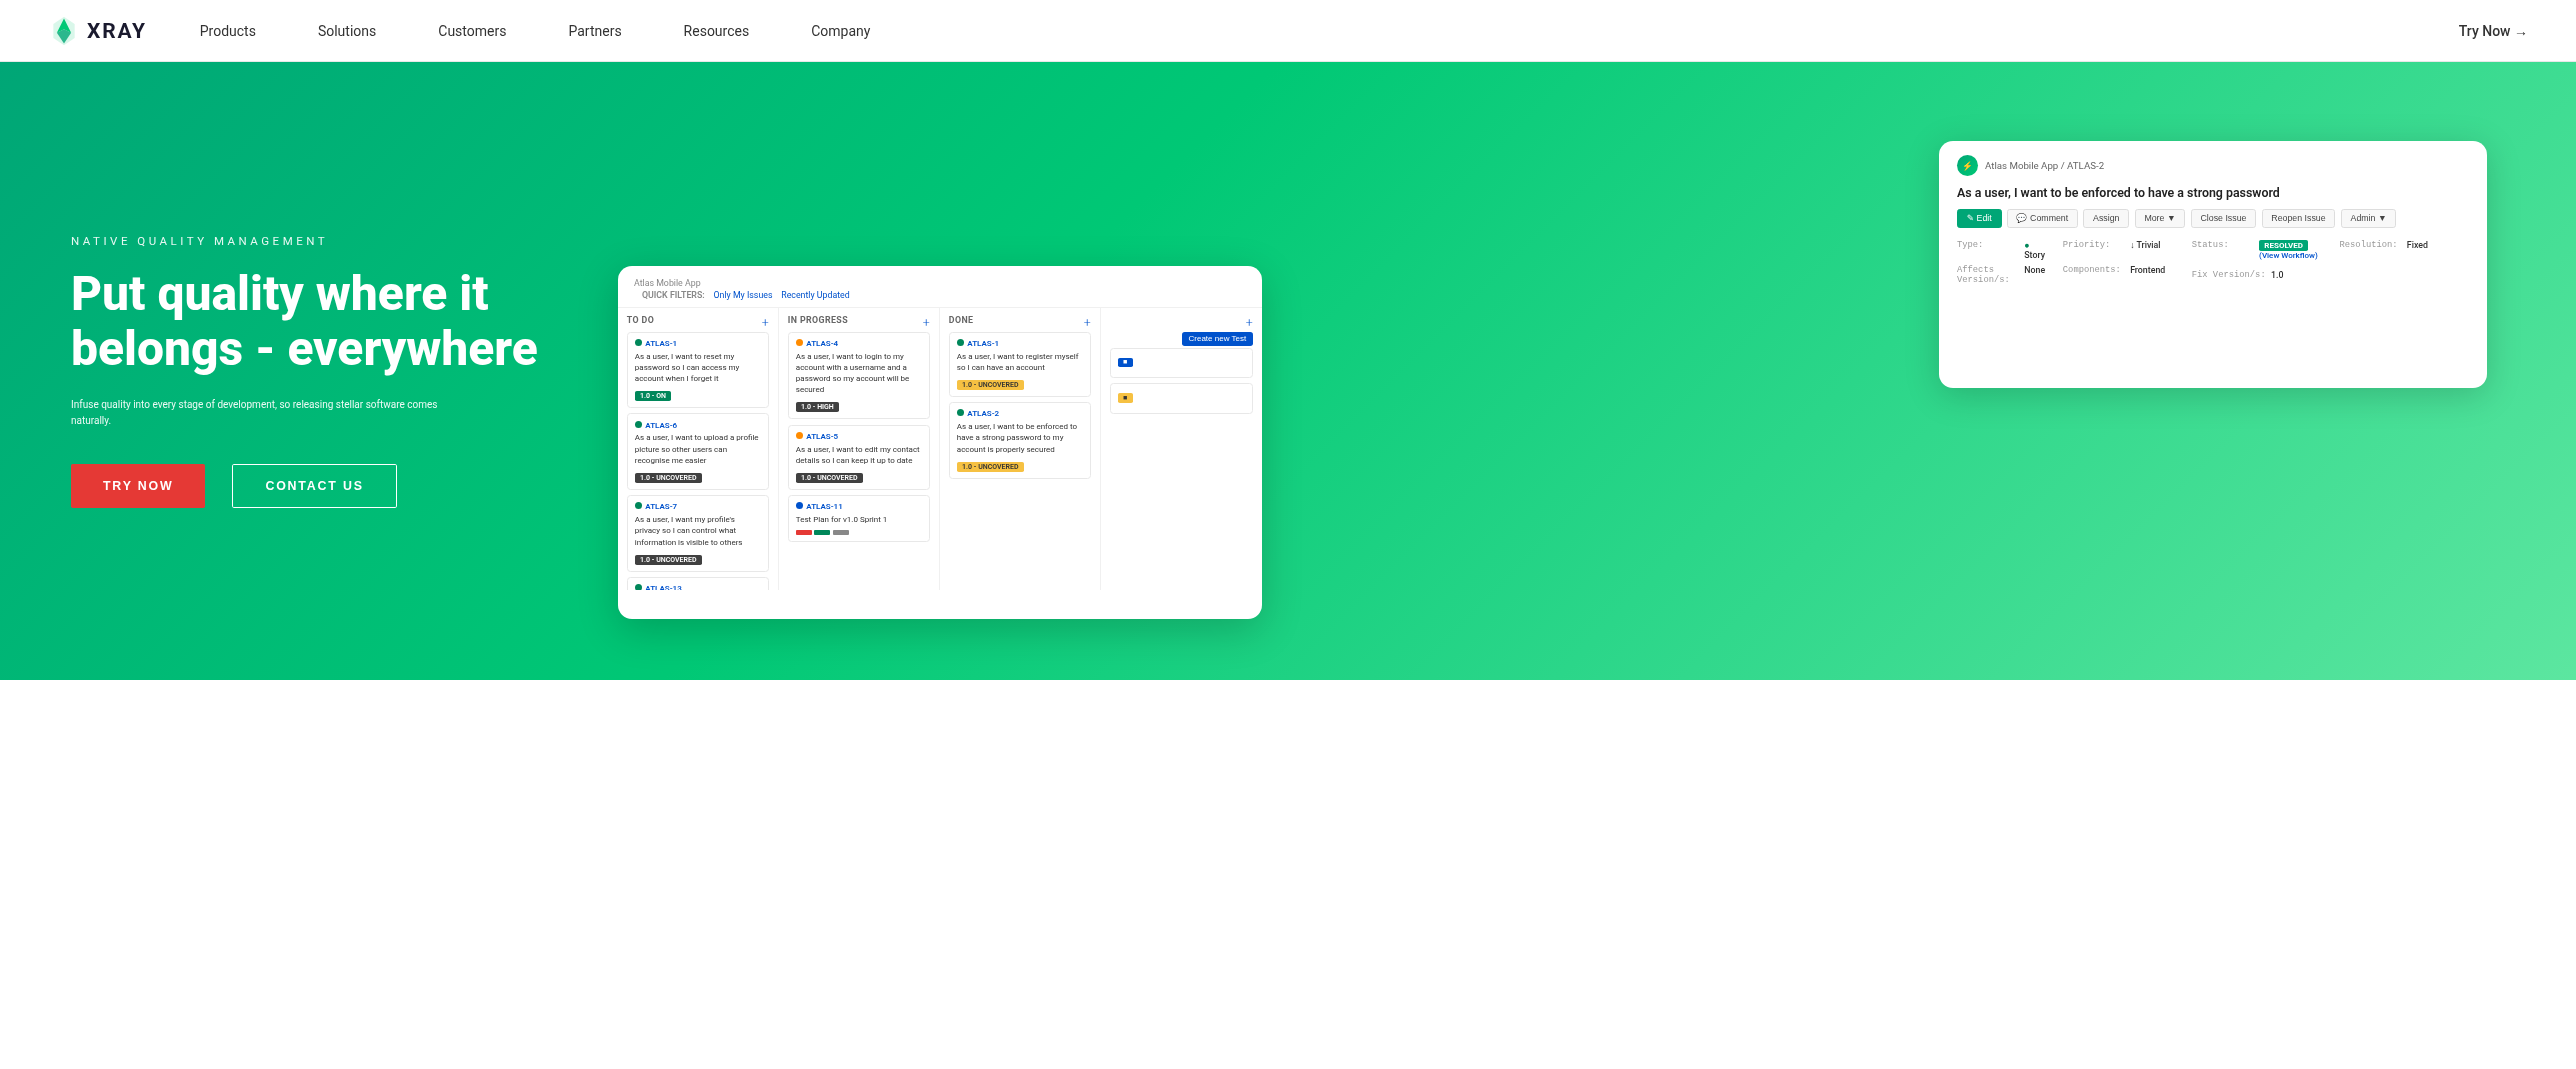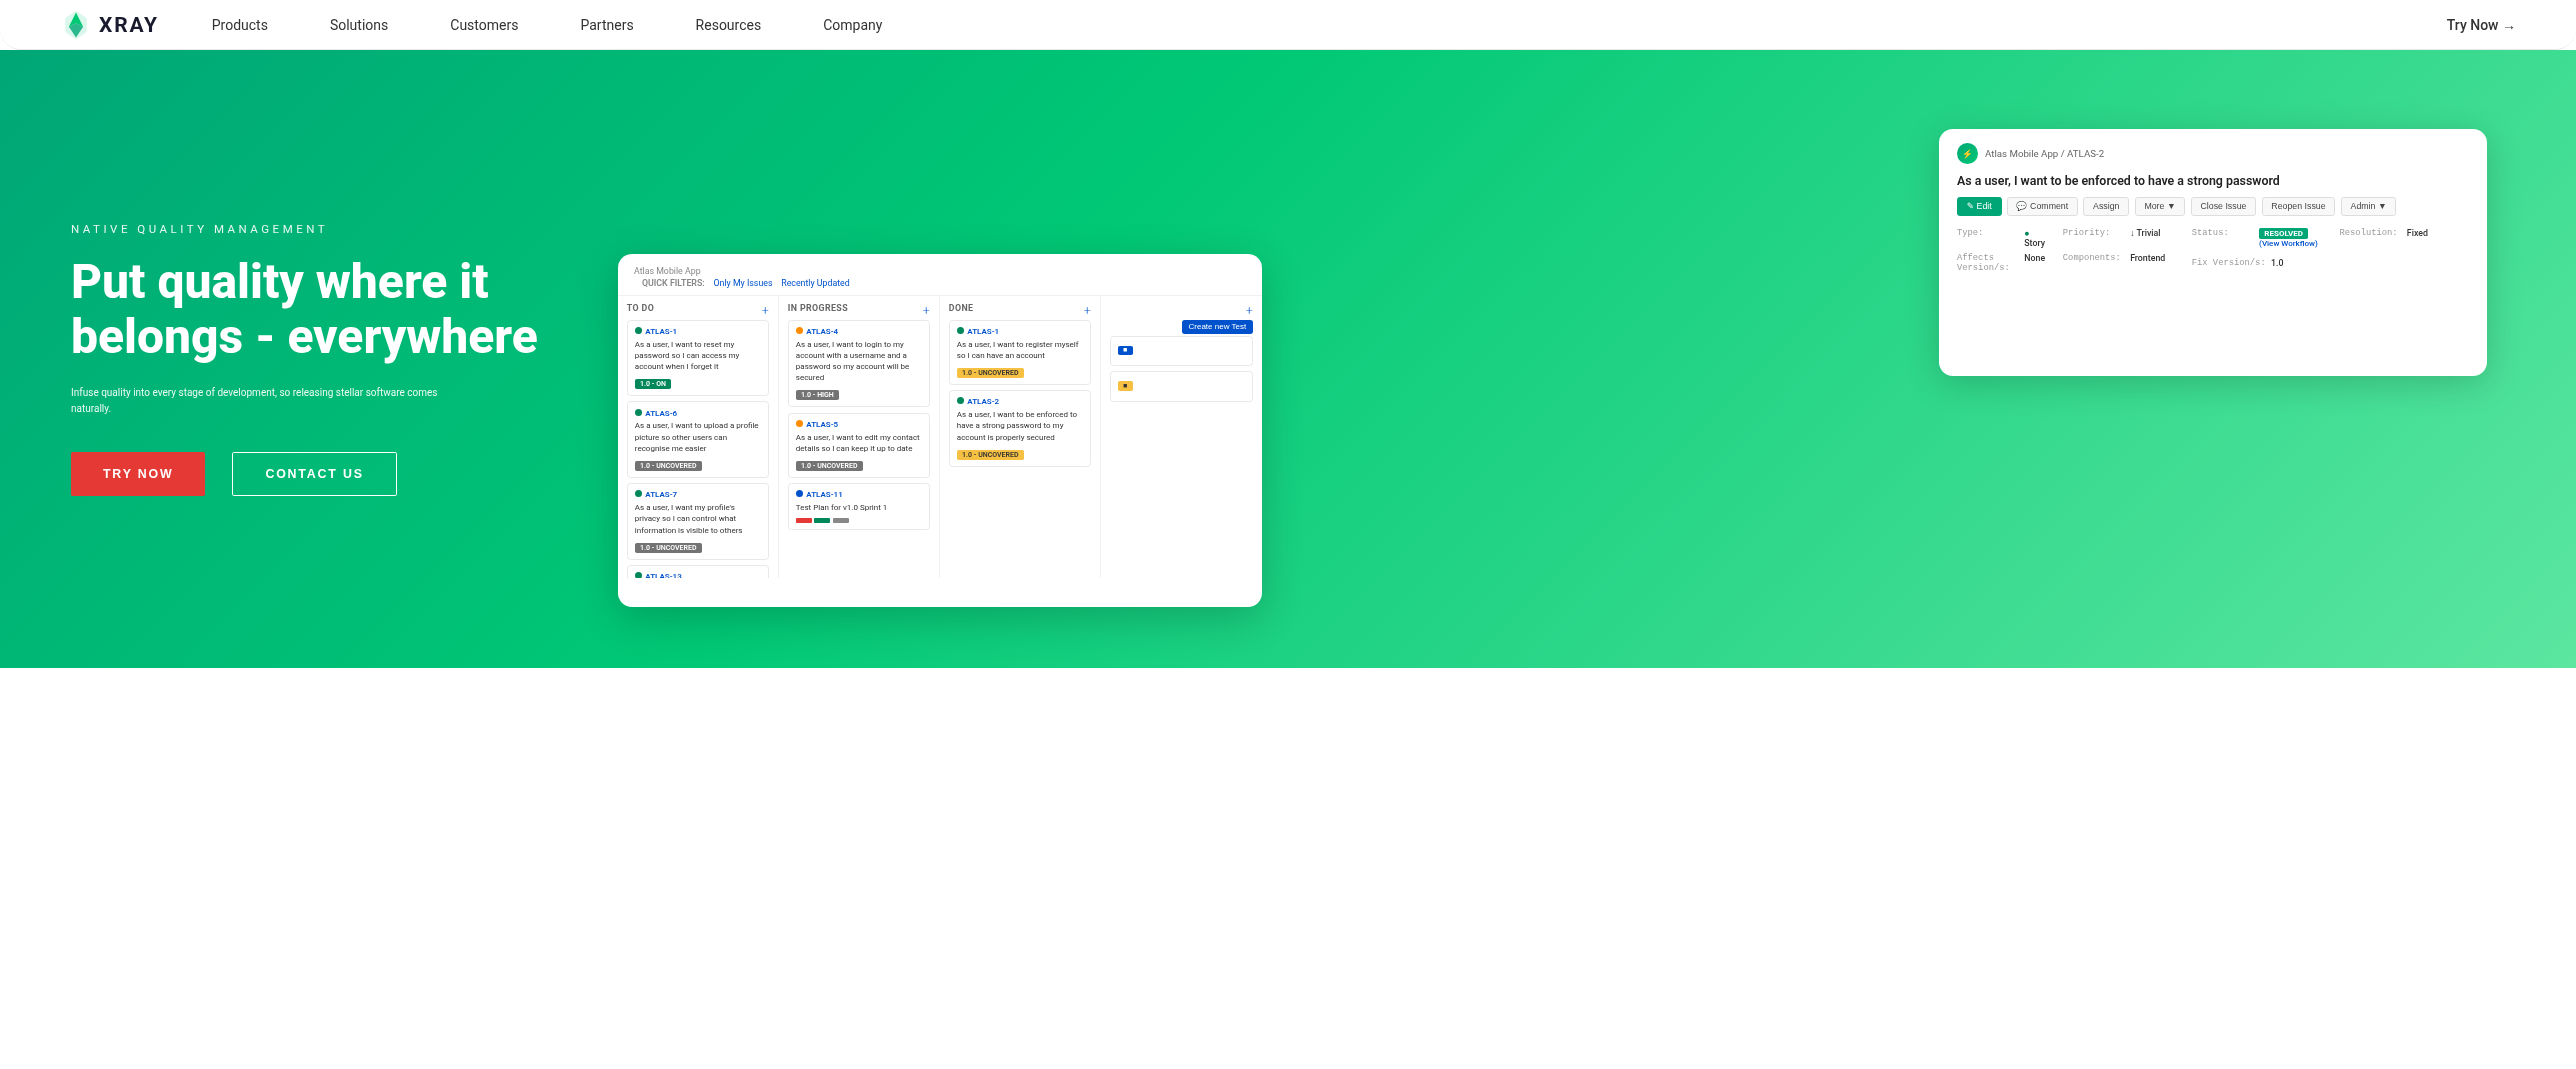--- a/index.html
+++ b/index.html
@@ -11,26 +11,25 @@
     body {
       font-family: -apple-system, BlinkMacSystemFont, 'Segoe UI', Roboto, Arial, sans-serif;
       overflow-x: hidden;
     }
 
     
     .navbar {
       display: flex;
       align-items: center;
       background: #fff;
-      padding: 0 60px;
-      height: 50px;
+      padding: 0 48px;
+      height: 62px;
       border-bottom: 0.9px solid #e8e8e8;
       position: relative;
       z-index: 10;
-      border-radius: 21px;
     }
 
     .logo-area {
       display: flex;
       align-items: center;
       gap: 7px;
       margin-right: 53px;
       text-decoration: none;
     }
 
@@ -379,21 +378,21 @@
       display: inline-block;
       padding: 0.9px 5.3px;
       border-radius: 1.8px;
       font-size: 7px;
       font-weight: 600;
       color: #fff;
       margin-top: 2.7px;
     }
 
     .tag-green { background: #00875a; }
-    .tag-red { background: #737373; }
+    .tag-red { background: #404040; }
     .tag-yellow { background: #f6c142; color: #333; }
     .tag-blue { background: #0052cc; }
 
     .board-card-dot {
       width: 7px;
       height: 7px;
       border-radius: 50%;
       display: inline-block;
       margin-right: 3.5px;
     }

